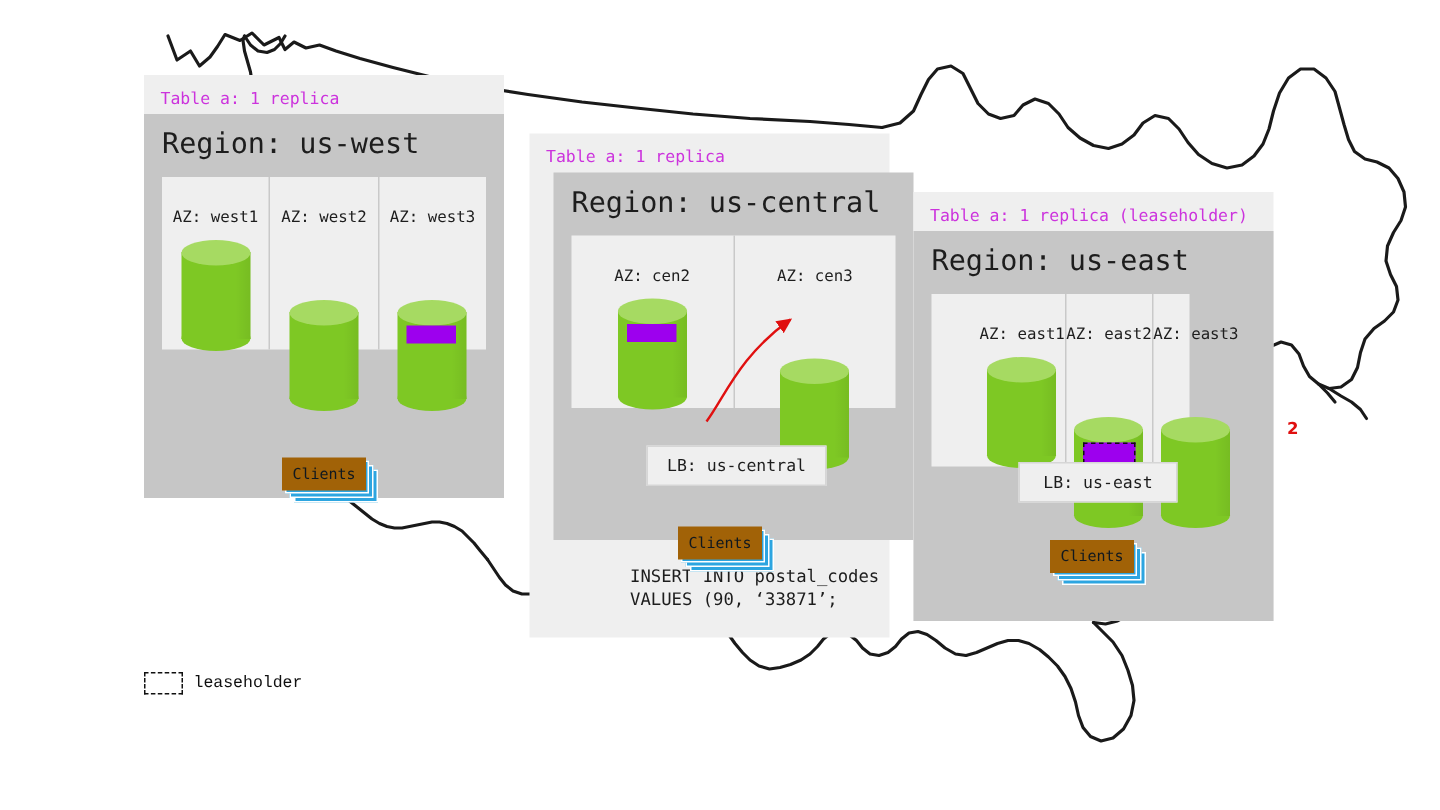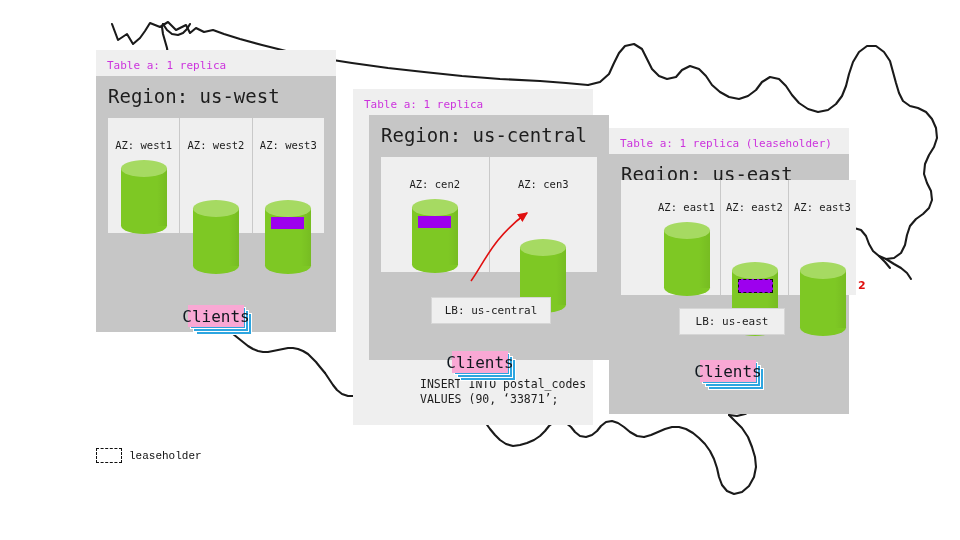--- a/index.html
+++ b/index.html
@@ -76,23 +76,23 @@
     white-space:nowrap;
   }
 
   
   .clients{position:absolute;z-index:9;}
   .clients .sheet{
     position:absolute;background:#2da5e0;border:1px solid #ffffff;
     box-sizing:border-box;
   }
   .clients .front{
-    position:absolute;left:0;top:0;background:#f9a8d4;
+    position:absolute;left:0;top:0;background:#a16207;
     display:flex;align-items:center;justify-content:center;
-    font-size:16px;color:#10181f;white-space:nowrap;
+    font-size:10px;color:#10181f;white-space:nowrap;
     box-sizing:border-box;
   }
 
   
   .sql{
     position:absolute;z-index:6;font-size:11.5px;line-height:15px;
     color:#1d1d1d;white-space:pre;
   }
 
   
@@ -291,21 +291,21 @@
     <div class="arrow-label" style="left:505px;top:190px;">2</div>
 
     <div class="sql" style="left:67px;top:288px;">INSERT INTO postal_codes
 VALUES (90, ‘33871’;</div>
   </div>
 
   <div class="region-panel" style="left:609px;top:128px;width:240px;height:286px;">
     <div class="panel-caption">Table a: 1 replica (leaseholder)</div>
     <div class="region-box" style="position:absolute;left:0;top:26px;width:240px;height:260px;">
       <div class="region-title">Region: us-east</div>
-      <div class="az-strip" style="position:absolute;left:12px;top:26px;width:235px;height:115px;padding-left:32px;">
+      <div class="az-strip" style="position:absolute;left:12px;top:42px;width:172px;height:115px;padding-left:32px;">
         <div class="az-cell">
           <div class="az-label">AZ: east1</div>
           <div class="cyl-wrap">
             <div class="cyl" style="width:46px;height:74px;">
               <div class="bot"></div>
               <div class="body"></div>
               <div class="shade"></div>
               <div class="top"></div>
             </div>
           </div>

